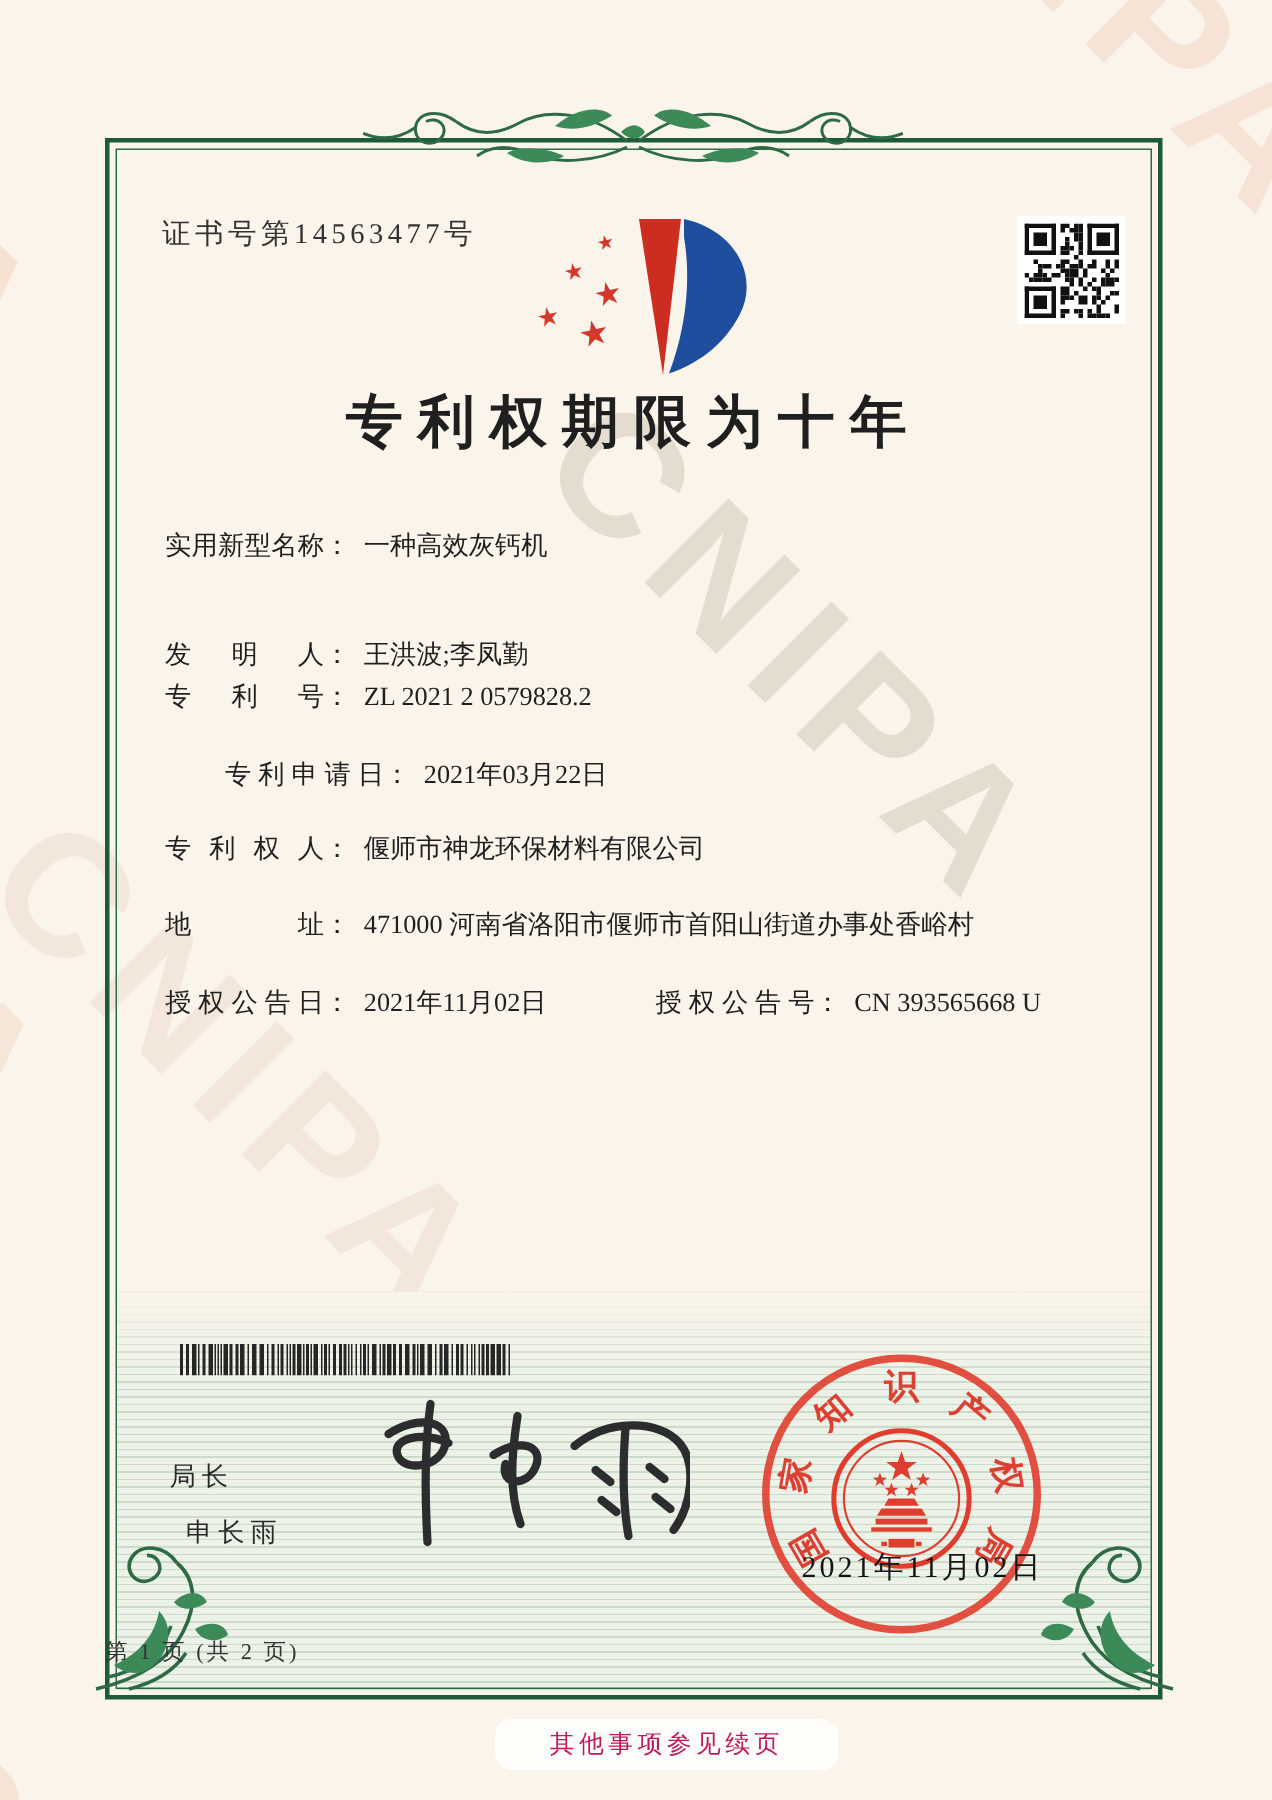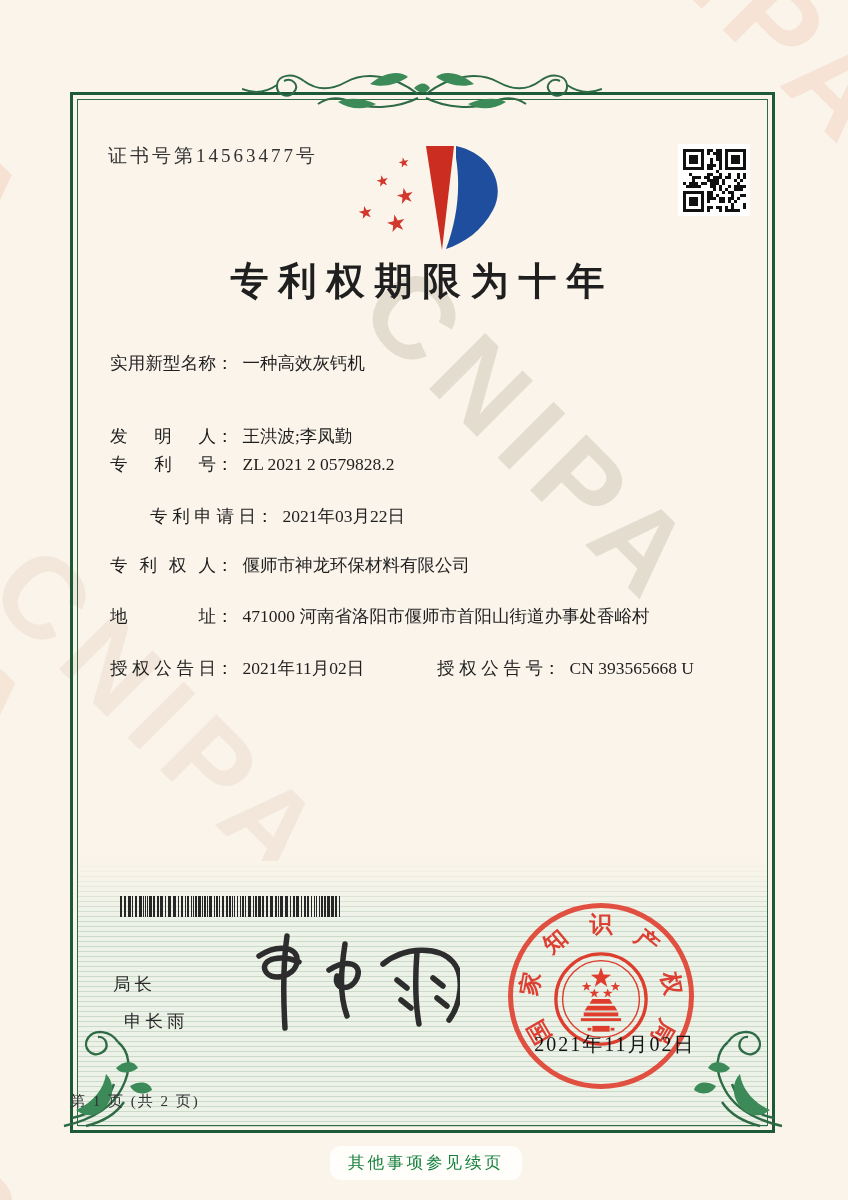--- a/index.html
+++ b/index.html
@@ -110,23 +110,23 @@
   .seal-char:nth-of-type(7){transform:rotate(120deg)  translateY(-71px);}
   #seal-date{
     position:absolute; z-index:7; left:515px; top:1031px; width:200px; text-align:center;
     font-size:20px; letter-spacing:2px; color:#141414;
   }
   #page-num{
     position:absolute; z-index:5; left:70px; top:1092px; width:712px; text-align:left;
     font-size:15px; letter-spacing:2px; color:#333;
   }
   #note-box{
-    position:absolute; z-index:5; left:330px; top:1146px; width:192px; height:34px;
+    position:absolute; z-index:5; left:330px; top:1146px; width:229px; height:34px;
     background:#fffefa; display:flex; align-items:center; justify-content:center;
-    font-size:16.5px; letter-spacing:3px; color:#15803d;border-radius:11px;
+    font-size:16.5px; letter-spacing:3px; color:#be185d;border-radius:11px;
   }
 </style>
 </head>
 <body>
 
 <div id="page">
 
   <div class="wm wm1">CNIPA</div>
   <div class="wm wm2">CNIPA</div>
   <div class="wm wm3">CNIPA</div>

